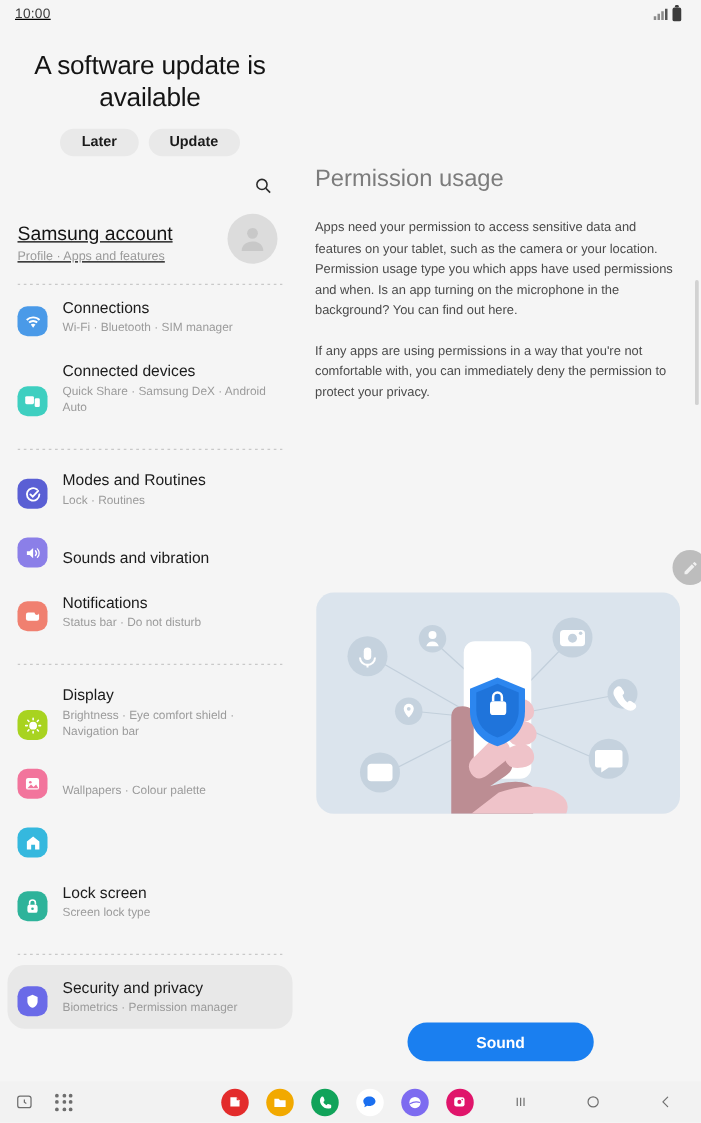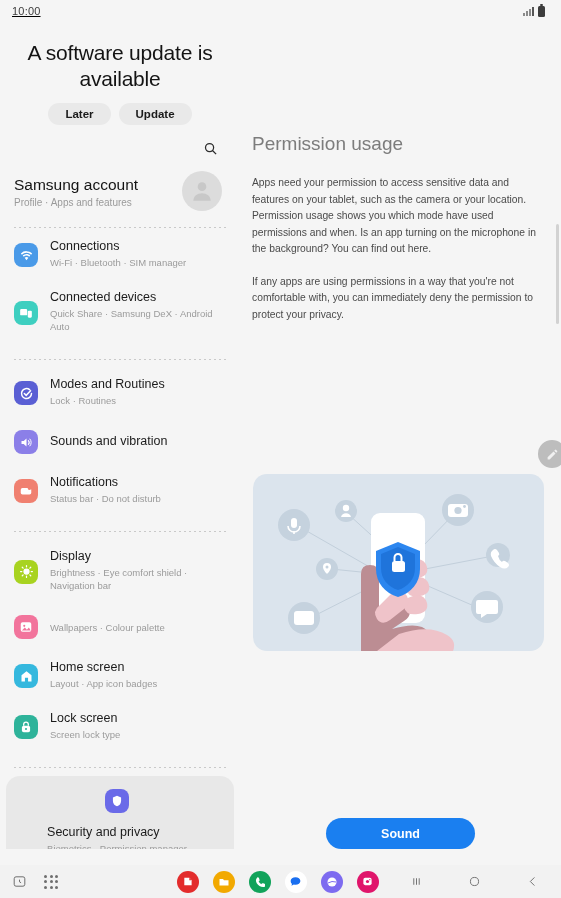--- a/index.html
+++ b/index.html
@@ -43,42 +43,43 @@
   .pill {
     background: #e9e9e9; border: none; border-radius: 14px;
     padding: 5px 17px; font-size: 11.5px; color: #1b1b1b; font-weight: 700;
     font-family: "Liberation Sans", sans-serif; cursor: pointer;
   }
 
   .search-row { display: flex; justify-content: flex-end; padding: 12px 19px 0; }
   .search-btn { width: 22px; height: 22px; display: flex; align-items: center; justify-content: center; cursor: pointer; }
 
   .account-row {
-    display: flex; align-items: center; justify-content: space-between;
+    display: flex; align-items: flex-end; justify-content: space-between;
     padding: 12px 18px 0 14px;
+    text-decoration: underline;
   }
   .account-name { font-size: 15.5px; color: #141414; line-height: 20px; }
   .account-sub { font-size: 10px; color: #9a9a9a; margin-top: 2px; }
   .avatar {
     width: 40px; height: 40px; border-radius: 50%; background: #dcdcdc;
     display: flex; align-items: center; justify-content: center; flex: 0 0 40px;
   }
 
   .divider {
     margin: 16px 14px 0; height: 1px;
     background-image: linear-gradient(to right, #c9c9c9 0 2px, transparent 2px 5px);
     background-size: 5px 1px; background-repeat: repeat-x;
   }
 
   .settings-list { padding: 0 0 4px; }
   .setting-item {
-    display: flex; align-items: center; gap: 12px;
+    display: flex; align-items: flex-end; gap: 12px;
     padding: 11px 14px 10px; cursor: pointer; position: relative;
   }
-  .setting-item.selected { background: #e8e8e8; border-radius: 14px; margin: 0 6px; padding-left: 8px; flex-direction: column; }
+  .setting-item.selected { background: #e8e8e8; border-radius: 14px; margin: 0 6px; padding-left: 8px; }
   .s-icon {
     width: 24px; height: 24px; border-radius: 8px; flex: 0 0 24px;
     display: flex; align-items: center; justify-content: center; margin-top: 2px;
   }
   .s-text { flex: 1; min-width: 0; }
   .s-title { font-size: 12.5px; color: #1b1b1b; line-height: 15px; }
   .s-sub { font-size: 9.5px; color: #9b9b9b; line-height: 13px; margin-top: 2px; }
 
   
   .right-pane {
@@ -278,24 +279,20 @@
           <div class="s-sub">Wallpapers · Colour palette</div>
         </div>
       </div>
 
       <div class="setting-item">
         <div class="s-icon" style="background:#35b8de">
           <svg width="15" height="15" viewBox="0 0 24 24" fill="#fff">
               <path d="M12 3.5L4 10v10h5.5v-6h5v6H20V10z"></path>
             </svg>
         </div>
-        <div class="s-text">
-          <div class="s-title">Home screen</div>
-          <div class="s-sub">Layout · App icon badges</div>
-        </div>
       </div>
 
       <div class="setting-item">
         <div class="s-icon" style="background:#2eb39a">
           <svg width="14" height="14" viewBox="0 0 24 24" fill="#fff">
               <rect x="5" y="10" width="14" height="11" rx="3"></rect>
               <path d="M8 10V7.5a4 4 0 018 0V10" stroke="#fff" stroke-width="2.2" fill="none"></path>
               <circle cx="12" cy="15.5" r="1.8" fill="#2eb39a"></circle>
             </svg>
         </div>
@@ -318,21 +315,21 @@
           <div class="s-sub">Biometrics · Permission manager</div>
         </div>
       </div>
 
     </div>
   </div>
 
   <div class="right-pane">
     <div class="detail-title">Permission usage</div>
     <div class="detail-body">
-      <p class="detail-p">Apps need your permission to access sensitive data and features on your tablet, such as the camera or your location. Permission usage shows you which mode have used permissions and when. Is an app turning on the microphone in the background? You can find out here.</p>
+      <p class="detail-p">Apps need your permission to access sensitive data and features on your tablet, such as the camera or your location. Permission usage type you which apps have used permissions and when. Is an app turning on the microphone in the background? You can find out here.</p>
       <p class="detail-p">If any apps are using permissions in a way that you're not comfortable with, you can immediately deny the permission to protect your privacy.</p>
     </div>
 
     <div class="scroll-track"></div>
 
     <div class="fab">
       <svg width="13" height="13" viewBox="0 0 24 24" fill="#f0f0f0">
           <path d="M3 17.3V21h3.7L17.6 10.1l-3.7-3.7zM20.7 7a1 1 0 000-1.4l-2.3-2.3a1 1 0 00-1.4 0l-1.8 1.8 3.7 3.7z"></path>
         </svg>
     </div>

